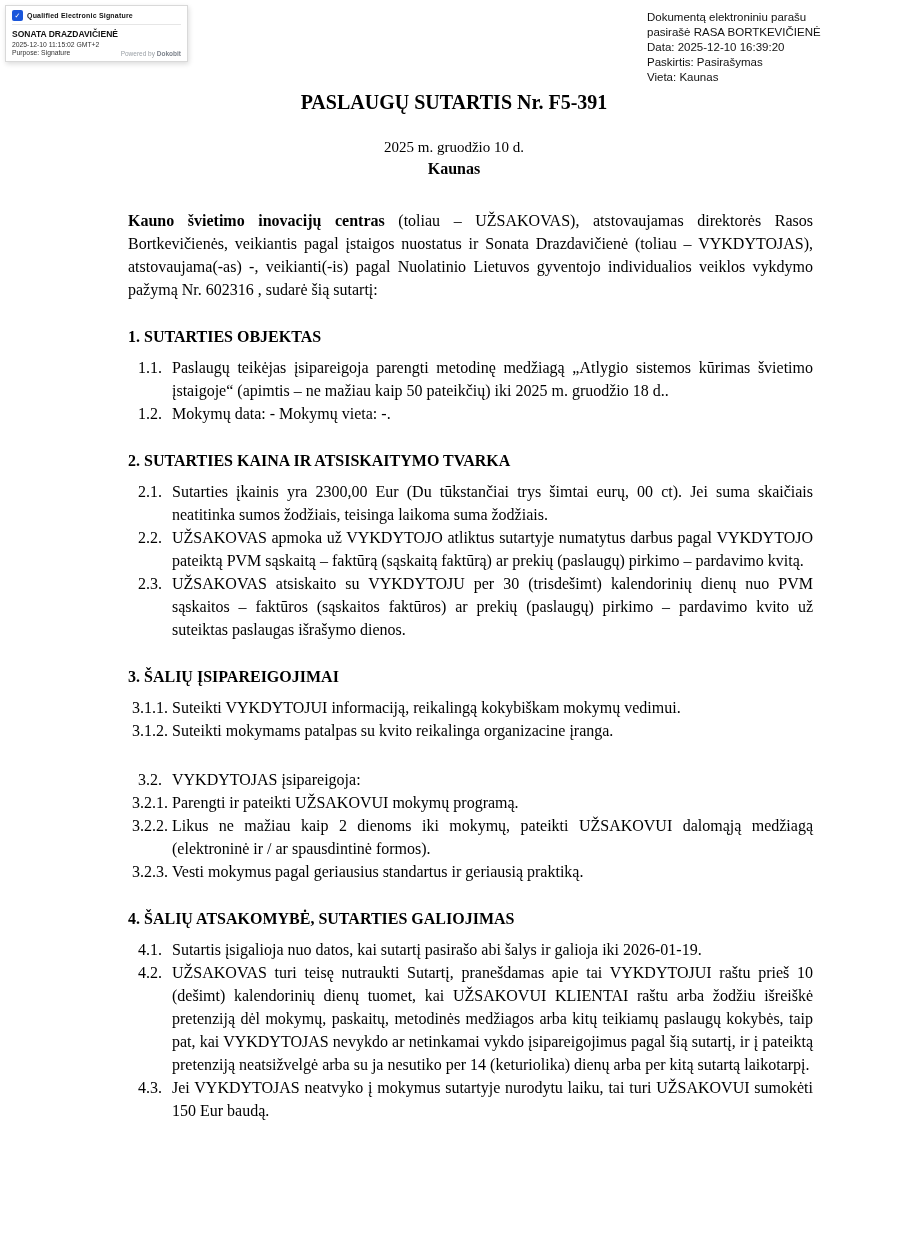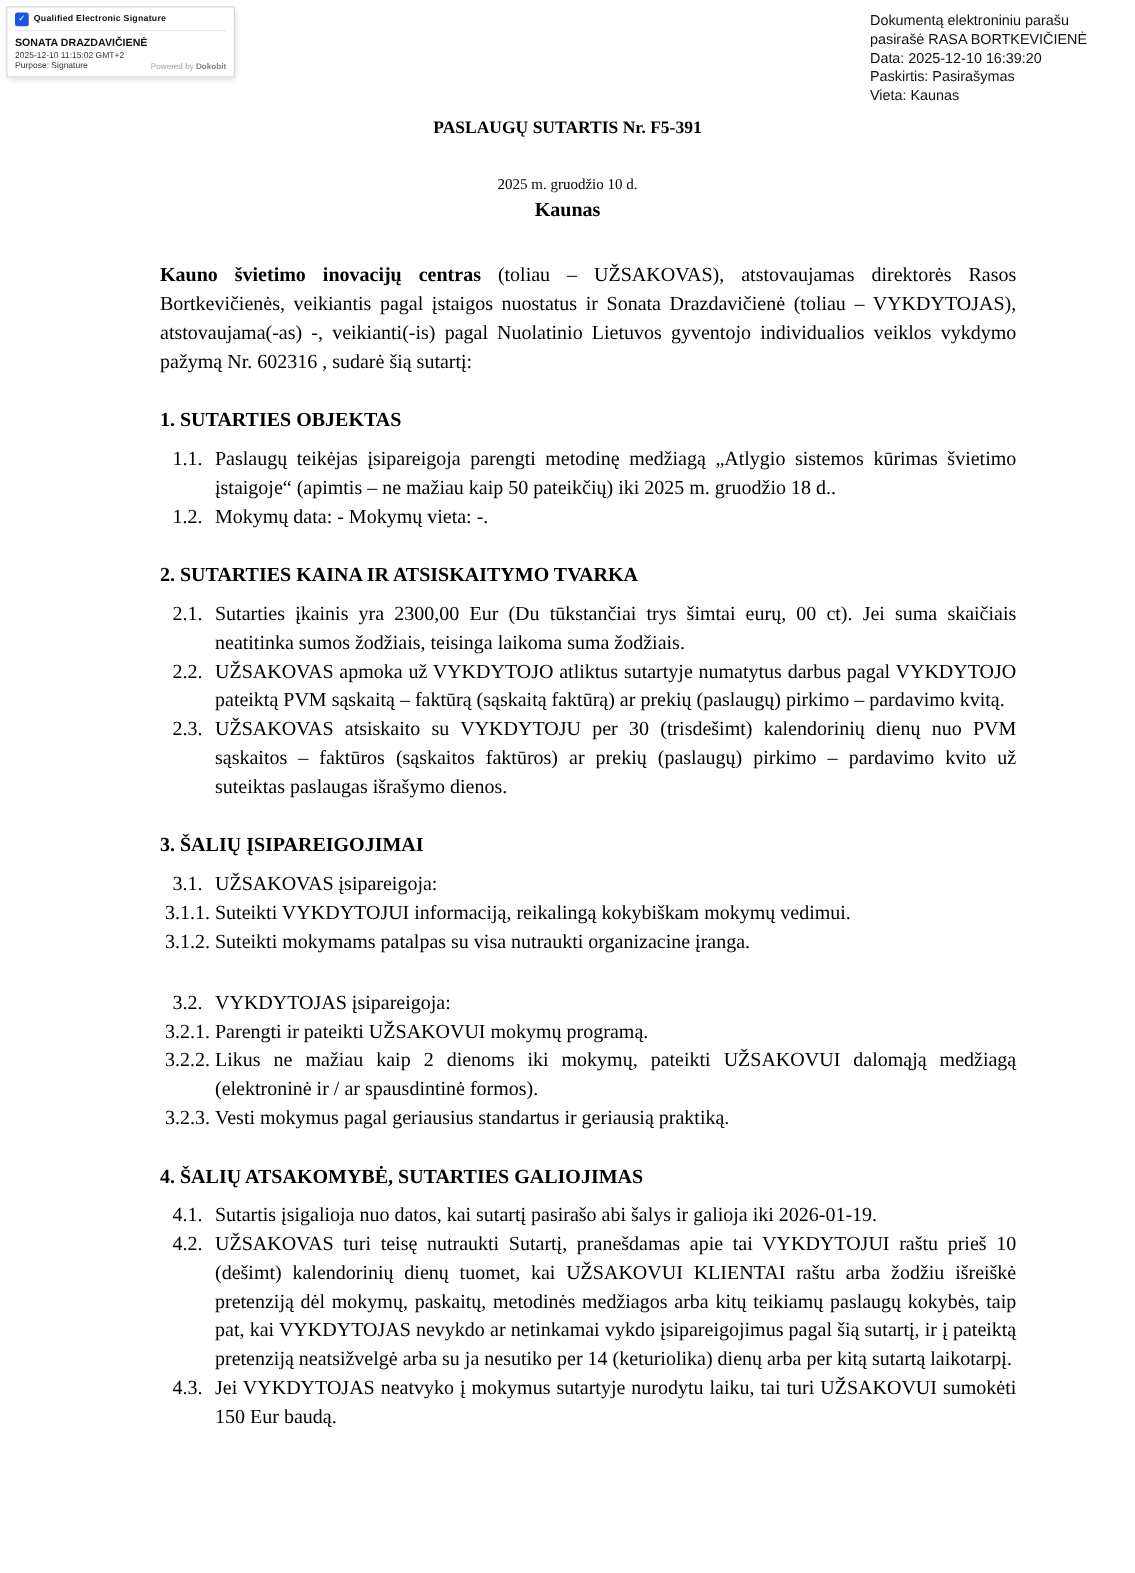--- a/index.html
+++ b/index.html
@@ -41,29 +41,29 @@
   .sig-badge-name { font-size:8.5px; font-weight:bold; margin-top:4px; color:#111; }
   .sig-badge-time { font-size:6.8px; margin-top:2px; color:#333; }
   .sig-badge-purpose { font-size:6.8px; margin-top:1px; color:#333; }
   .sig-badge-powered {
     position:absolute; right:6px; bottom:4px;
     font-size:6.5px; color:#9aa0a6;
   }
   .sig-badge-powered .brand { color:#7d838c; font-weight:bold; }
 
   .sig-info {
-    position:absolute; left:696px; top:10px;
+    position:absolute; left:647px; top:10px;
     font-family:"Liberation Sans", sans-serif;
     font-size:11.5px; line-height:15px; color:#111;
   }
 
   
   .title-block { text-align:center; }
-  .doc-title { font-size:14px; font-weight:bold; line-height:21px; margin-top:4px; }
-  .doc-date  { font-size:12px; line-height:21px; margin-top:24px; }
+  .doc-title { font-size:20px; font-weight:bold; line-height:21px; margin-top:4px; }
+  .doc-date  { font-size:15px; line-height:21px; margin-top:24px; }
   .doc-city  { font-size:16px; line-height:21px;font-weight:bold; }
 
   .content { padding:0 95px 0 128px; font-size:16px; line-height:23px; }
 
   .intro { margin-top:30px; text-align:justify; }
   .intro .lead { font-weight:bold; }
 
   .sec-heading {
     text-align:left; font-weight:bold; font-size:16px;
     line-height:21px; margin:25px 0 9px 0;
@@ -135,30 +135,26 @@
       <span class="num">2.2.</span>
       <span class="text">UŽSAKOVAS apmoka už VYKDYTOJO atliktus sutartyje numatytus darbus pagal VYKDYTOJO pateiktą PVM sąskaitą – faktūrą (sąskaitą faktūrą) ar prekių (paslaugų) pirkimo – pardavimo kvitą.</span>
     </div>
     <div class="clause">
       <span class="num">2.3.</span>
       <span class="text">UŽSAKOVAS atsiskaito su VYKDYTOJU per 30 (trisdešimt) kalendorinių dienų nuo PVM sąskaitos – faktūros (sąskaitos faktūros) ar prekių (paslaugų) pirkimo – pardavimo kvito už suteiktas paslaugas išrašymo dienos.</span>
     </div>
 
     <div class="sec-heading">3. ŠALIŲ ĮSIPAREIGOJIMAI</div>
     <div class="clause">
-      <span class="num">3.1.</span>
-      <span class="text">UŽSAKOVAS įsipareigoja:</span>
-    </div>
-    <div class="clause">
       <span class="num">3.1.1.</span>
       <span class="text">Suteikti VYKDYTOJUI informaciją, reikalingą kokybiškam mokymų vedimui.</span>
     </div>
     <div class="clause">
       <span class="num">3.1.2.</span>
-      <span class="text">Suteikti mokymams patalpas su visa nutraukti organizacine įranga.</span>
+      <span class="text">Suteikti mokymams patalpas su kvito reikalinga organizacine įranga.</span>
     </div>
     <div class="clause gap-top">
       <span class="num">3.2.</span>
       <span class="text">VYKDYTOJAS įsipareigoja:</span>
     </div>
     <div class="clause">
       <span class="num">3.2.1.</span>
       <span class="text">Parengti ir pateikti UŽSAKOVUI mokymų programą.</span>
     </div>
     <div class="clause">

